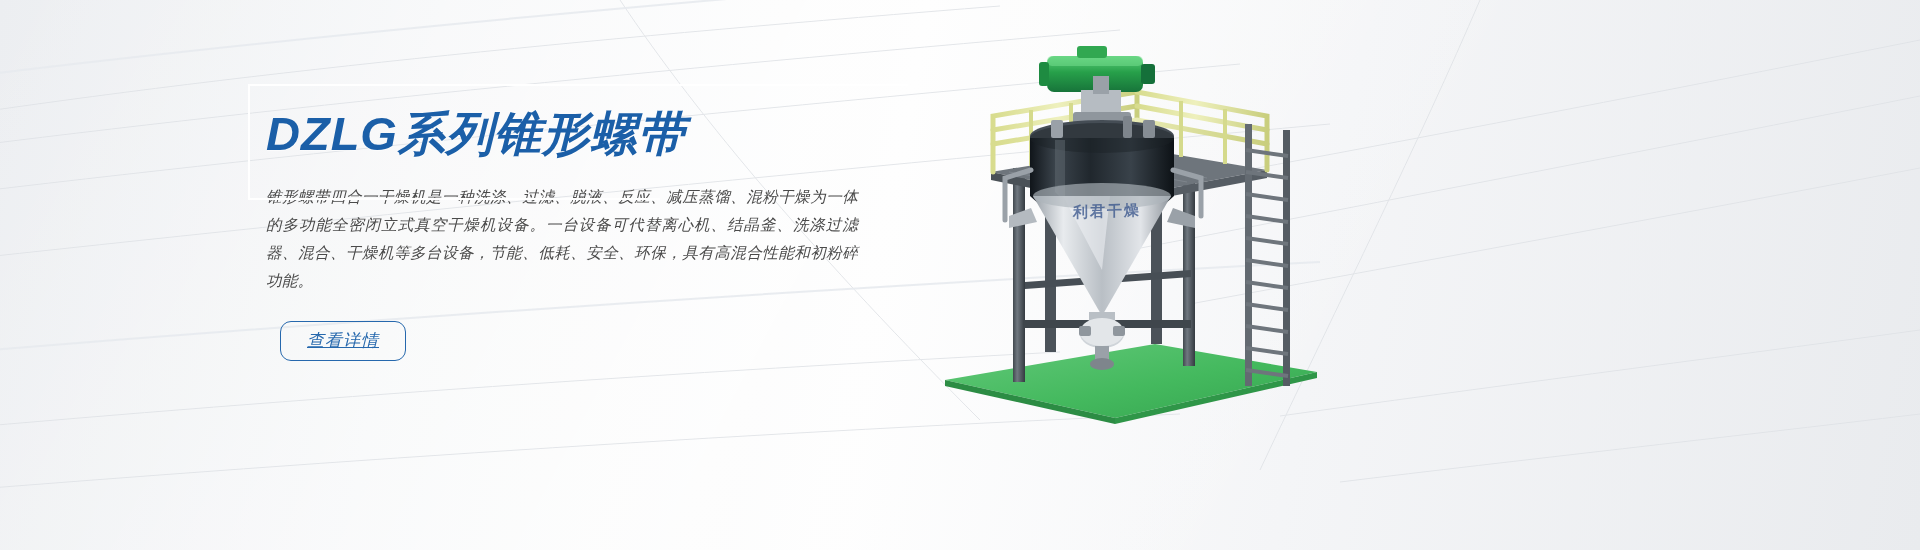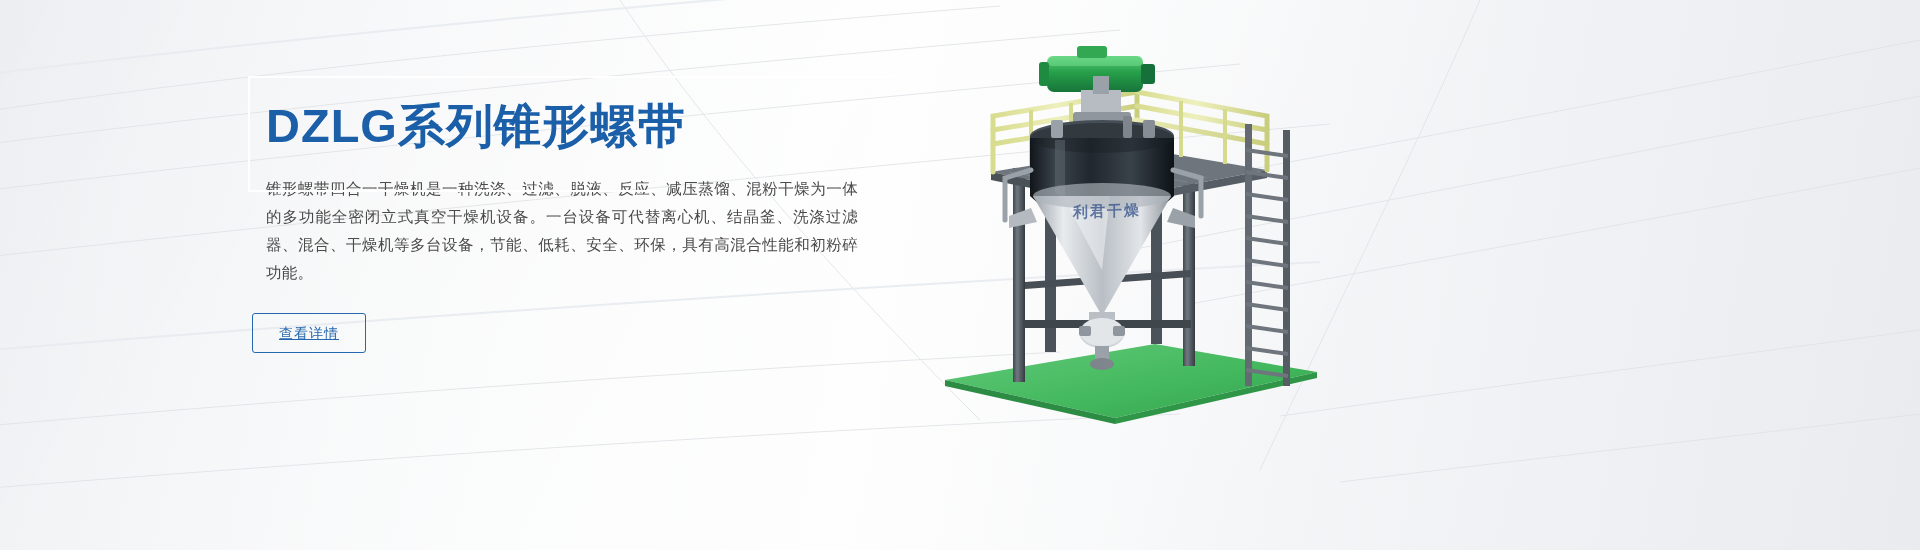--- a/index.html
+++ b/index.html
@@ -12,45 +12,45 @@
     position:relative;width:1920px;height:550px;overflow:hidden;
     background:
       linear-gradient(118deg, rgba(255,255,255,0) 0%, rgba(255,255,255,.55) 40%, rgba(255,255,255,0) 70%),
       linear-gradient(100deg,#eceef1 0%,#f6f7f8 22%,#fdfdfd 46%,#f4f5f7 68%,#e9ebee 100%);
   }
   
   .streaks{position:absolute;inset:0;pointer-events:none;}
   .streaks svg{width:100%;height:100%;display:block;}
 
   
-  .copy{position:absolute;left:248px;top:76px;width:640px;}
+  .copy{position:absolute;left:248px;top:84px;width:640px;font-style:italic;}
   .frame{
     position:absolute;left:0;top:0;width:412px;height:116px;
     border:2px solid #ffffff;border-right:none;box-sizing:border-box;
   }
   .frame:after{
     content:"";position:absolute;right:-248px;top:-2px;width:248px;height:2px;background:#ffffff;
   }
   .headline{
     position:relative;margin:0;padding:22px 0 0 18px;
     font-weight:bold;font-size:47px;line-height:55px;
     color:#1b5fa8;letter-spacing:1px;white-space:nowrap;
     text-shadow:0 1px 0 rgba(255,255,255,.6);
   }
   .headline .l2{display:block;}
   .desc{
     margin:22px 0 0 18px;width:592px;
     font-size:15.5px;line-height:28px;color:#4a4a4a;
     letter-spacing:.2px;text-align:justify;
   }
   .cta{
-    display:inline-block;margin:26px 0 0 4px;
-    padding:9px 26px;border:1px solid #2668ad;border-radius:3px;
+    display:inline-block;margin:26px 0 0 32px;
+    padding:9px 26px;border:1px solid #2668ad;border-radius:11px;
     color:#2668ad;background:transparent;
-    font-size:14px;line-height:20px;letter-spacing:1px;
+    font-size:17px;line-height:20px;letter-spacing:1px;
     cursor:pointer;
   }
 
   
   .machine{position:absolute;left:905px;top:20px;width:480px;height:420px;}
   .machine svg{display:block;width:100%;height:100%;}
   .watermark{
     position:absolute;left:168px;top:182px;
     font-size:15px;font-weight:bold;color:#35528a;opacity:.75;
     letter-spacing:2px;white-space:nowrap;

